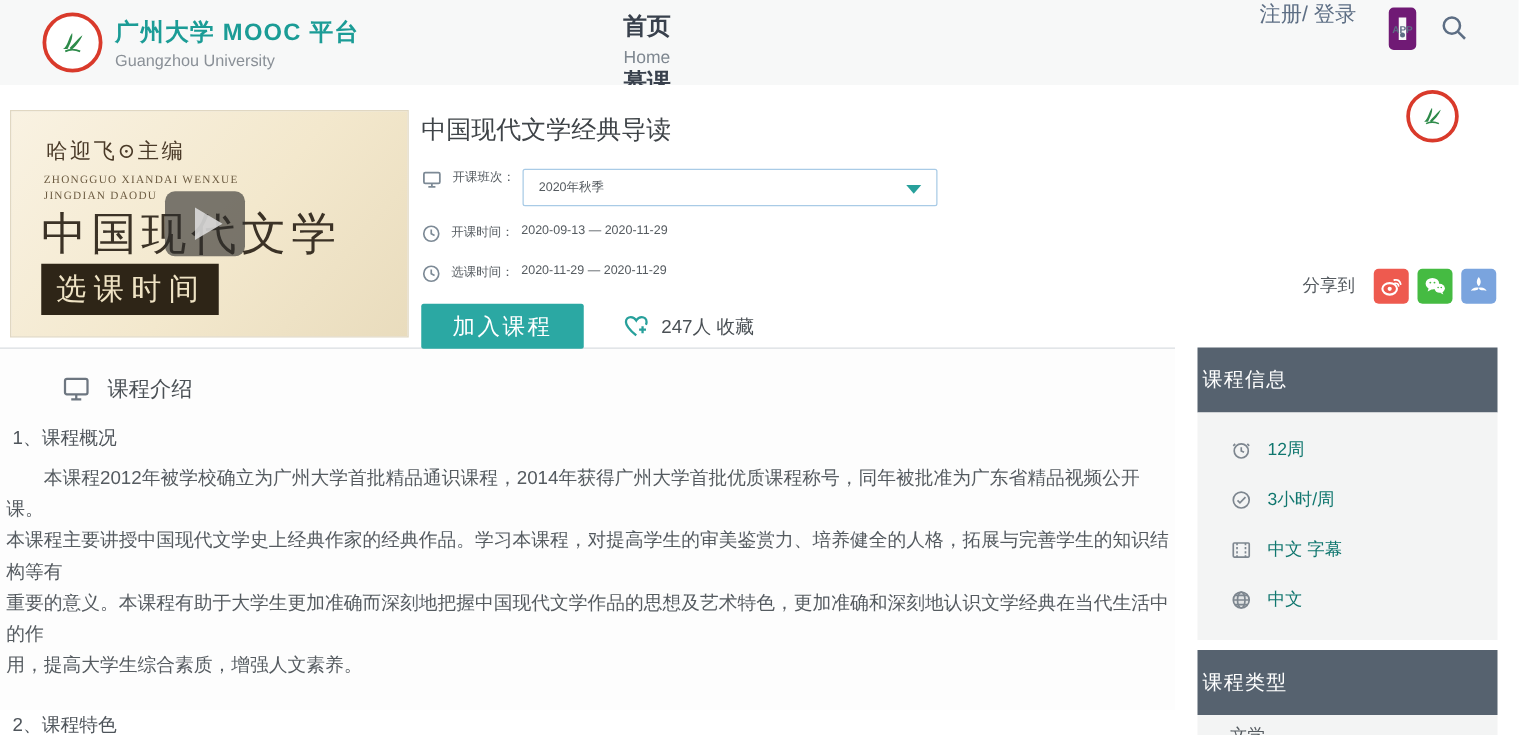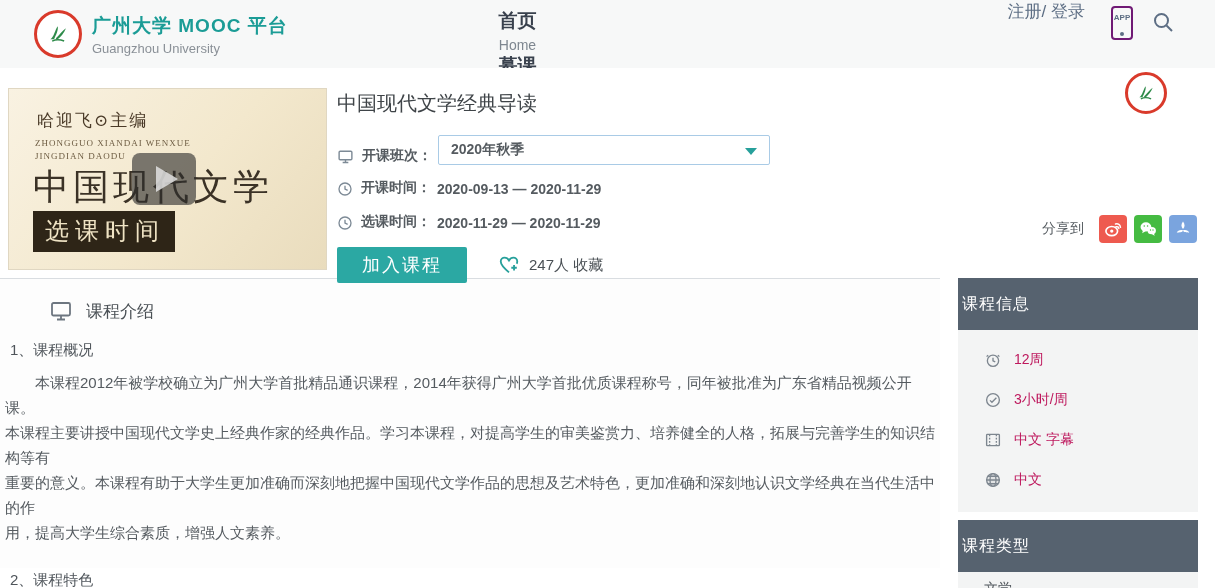--- a/index.html
+++ b/index.html
@@ -16,21 +16,21 @@
   .seal-sm { width:42px; height:42px; border-width:3px; }
   .logo-text { margin-left:10px; }
   .logo-title { color:#1b9c96; font-size:19px; font-weight:bold; letter-spacing:1px; }
   .logo-sub { color:#8a9097; font-size:13px; margin-top:2px; }
   .nav { position:absolute; left:470px; top:8px; display:flex;flex-direction:column; }
   .nav-item { text-align:center; margin-right:56px; cursor:pointer; }
   .nav-item .cn { font-size:19px; font-weight:bold; color:#39414d; }
   .nav-item .en { font-size:14px; color:#7e8790; margin-top:3px; }
   .header-right { position:absolute; right:40px; top:0; height:68px; display:flex; align-items:flex-start; }
   .auth { color:#5d6e84; font-size:17px; margin-right:26px; }
-  .app-icon { width:22px; height:34px; border:2px solid #701a75; border-radius:4px; margin-top:6px;
+  .app-icon { width:22px; height:34px; border:8px solid #701a75; border-radius:4px; margin-top:6px;
     margin-right:18px; position:relative; color:#5d6e84; font-size:8px; font-weight:bold;
     display:flex; justify-content:center; padding-top:5px; }
   .app-icon::after { content:""; position:absolute; bottom:2px; left:50%; margin-left:-2px;
     width:4px; height:4px; border-radius:50%; background:#5d6e84; }
   .search-icon { margin-top:10px; color:#5d6e84; }
 
   
   .banner { position:relative; padding:20px 0 0 8px; height:202px; background:#fff; display:flex; }
   .cover { position:relative; width:319px; height:182px; flex:none; cursor:pointer;
     background:linear-gradient(130deg,#f9f2e2 0%,#f3e8cd 55%,#e9dcbd 100%);
@@ -43,21 +43,21 @@
     font-size:36px; color:#3b3226; letter-spacing:4px; }
   .cover-subtitle { position:absolute; left:24px; top:122px; background:#2e2517; color:#efe3c4;
     font-family:"Liberation Serif","DejaVu Serif",serif; font-size:24px; letter-spacing:6px; padding:4px 10px 5px 12px; }
   .play-btn { position:absolute; left:123px; top:64px; width:64px; height:52px;
     background:rgba(45,45,45,.62); border-radius:8px; display:flex; align-items:center; justify-content:center; }
   .play-btn::after { content:""; border-left:22px solid rgba(225,225,225,.85);
     border-top:13px solid transparent; border-bottom:13px solid transparent; margin-left:6px; }
 
   .course-info { margin-left:10px; padding-top:2px; color:#555b60; }
   .course-title { font-size:20px; color:#3f4448; margin-bottom:18px; }
-  .row { display:flex; align-items:flex-end; font-size:14px; color:#555b60;font-weight:bold; }
+  .row { display:flex; align-items:flex-start; font-size:10px; color:#555b60; }
   .row .ic { color:#7d8a96; margin-right:8px; display:flex; }
   .class-row { margin-bottom:14px; }
   .class-select { width:332px; height:30px; border:1px solid #a9cbe6; border-radius:2px; margin-left:6px;
     display:flex; align-items:center; padding:0 12px; position:relative; cursor:pointer; color:#555b60; background:#fff; }
   .caret { position:absolute; right:12px; top:12px; width:0; height:0;
     border-left:6px solid transparent; border-right:6px solid transparent; border-top:7px solid #27a09b; }
   .time-row { margin-bottom:16px; }
   .action-row { display:flex; align-items:center; margin-top:6px; }
   .join-btn { width:130px; height:36px; background:#2ba8a3; color:#fff; font-size:18px; letter-spacing:2px;
     border:none; border-radius:2px; cursor:pointer; font-family:inherit; }
@@ -80,21 +80,21 @@
   .section-title { font-size:15px; color:#4f555b; margin:18px 0 10px 10px; }
   .para { font-size:15px; color:#555b60; line-height:25px; margin-left:5px; margin-right:0;
     white-space:pre-line; }
   .sec2 { margin-top:26px; }
 
   
   .sidebar { width:240px; margin-left:18px; }
   .side-panel-header { height:52px; background:#56626f; color:#fff; font-size:16px;
     display:flex; align-items:center; padding-left:4px; letter-spacing:1px; }
   .side-panel-body { background:#f3f4f4; padding:10px 0 12px 0; }
-  .side-item { display:flex; align-items:center; height:40px; padding-left:26px; color:#be185d; font-size:14px; }
+  .side-item { display:flex; align-items:center; height:40px; padding-left:26px; color:#0f766e; font-size:14px; }
   .side-item .ic { color:#7d868f; margin-right:12px; display:flex; }
   .panel-gap { height:8px; background:#fff; }
   .type-item { padding-left:26px; padding-top:8px; font-size:14px; color:#555b60; background:#f3f4f4; height:30px; }
 </style>
 </head>
 <body>
 
 <div class="page">
 
   <div class="header">

